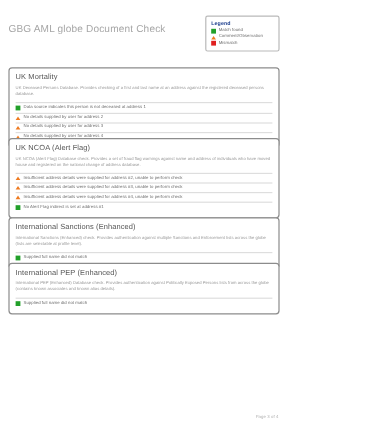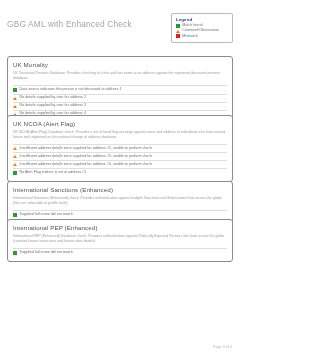--- a/index.html
+++ b/index.html
@@ -143,21 +143,21 @@
     color: #b0b0b0;
     letter-spacing: 0.05px;
   }
 </style>
 </head>
 <body>
 
 <div class="page">
 
   <div class="header">
-    <div class="doc-title">GBG AML with Enhanced Check</div>
+    <div class="doc-title">GBG AML globe Document Check</div>
 
     <div class="legend">
       <div class="legend-title">Legend</div>
 
       <div class="legend-row">
         <span class="mk mk-square-green"></span>
         <span class="legend-label">Match found</span>
       </div>
 
       <div class="legend-row">

